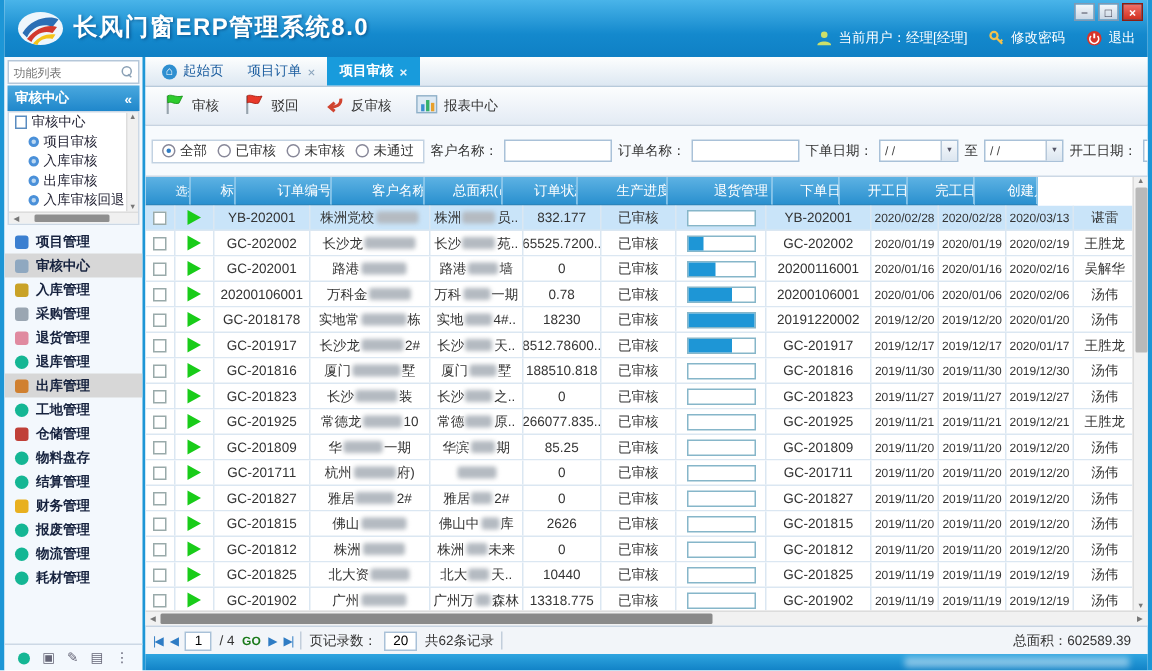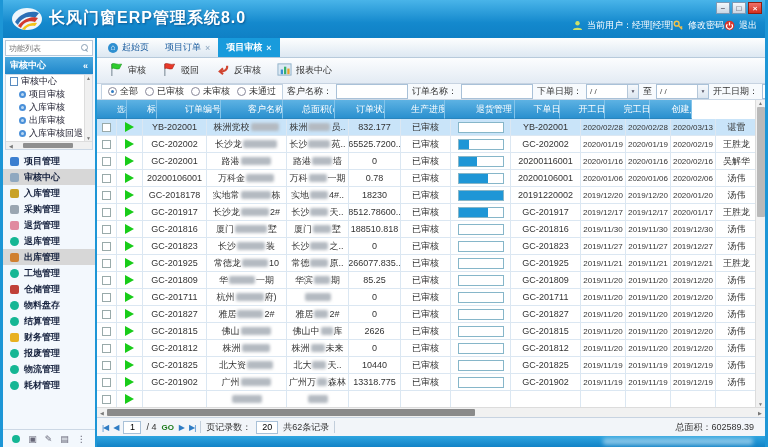--- a/index.html
+++ b/index.html
@@ -11,21 +11,21 @@
 
   
   .titlebar { height:38px; background:linear-gradient(180deg,#49b4e9,#1489cd 60%,#0f80c5); position:relative; flex:none; }
   .logo { position:absolute; left:8px; top:6px; }
   .app-title { position:absolute; left:46px; top:8px; color:#fff; font-size:16px; font-weight:bold;
                letter-spacing:1px; text-shadow:1px 1px 2px rgba(0,50,100,.55); }
   .win-controls { position:absolute; top:2px; right:3px; display:flex; gap:2px; }
   .win-btn { width:14px; height:12px; font-size:8px; line-height:11px; text-align:center;
              background:linear-gradient(#f4f8fb,#c9d6e4); border:1px solid #7d9ab5; color:#334; cursor:pointer; }
   .win-btn.close { background:linear-gradient(#f0726a,#d22f1e); border-color:#8e1d10; color:#fff; font-weight:bold; }
-  .user-strip { position:absolute; right:8px; top:19px; display:flex; align-items:flex-end; 
+  .user-strip { position:absolute; right:8px; top:19px; display:flex; align-items:flex-end; gap:14px;
                 color:#fff; font-size:9px; }
   .user-strip .item { display:flex; align-items:center; gap:4px; cursor:pointer; }
 
   
   .bodywrap { flex:1; display:flex; min-height:0; }
 
   
   .sidebar { width:94px; flex:none; background:#f3f8fd; border-right:2px solid #1d96d6; display:flex; flex-direction:column; }
   .side-search { margin:2px 2px 1px 2px; height:16px; background:#fff; border:1px solid #b5c7d9; display:flex; align-items:center; }
   .side-search input { flex:1; min-width:0; border:none; outline:none; font-size:8px; padding:0 3px; color:#555; background:transparent; }
@@ -66,21 +66,21 @@
   .tab.active .x { color:#e6f4fd; }
   .home-ico { width:10px; height:10px; border-radius:50%; background:#2f8fd0; color:#fff; font-size:8px; line-height:10px;
               text-align:center; }
 
   
   .toolbar { height:26px; flex:none; background:linear-gradient(#fcfdfe,#e3ebf4); border-bottom:1px solid #c7d3e1;
              display:flex; align-items:center; gap:2px; padding:0 5px; }
   .tool-btn { display:flex; align-items:center; gap:4px; font-size:9px; color:#333; padding:2px 7px; cursor:pointer; border-radius:2px; }
 
   
-  .filterbar { height:16px; flex:none; background:#f7fafd; border-bottom:1px solid #ccd8e5; display:flex; align-items:center;
+  .filterbar { height:34px; flex:none; background:#f7fafd; border-bottom:1px solid #ccd8e5; display:flex; align-items:center;
                gap:4px; padding:0 4px; font-size:9px; color:#333; white-space:nowrap; overflow:hidden; }
   .radio-box { display:flex; align-items:center; gap:7px; border:1px solid #c2d2e2; background:#fff; height:16px; padding:0 6px; }
   .radio { display:flex; align-items:center; gap:3px; cursor:pointer; }
   .rdot { width:9px; height:9px; border:1px solid #889; border-radius:50%; background:#fff; position:relative; flex:none; }
   .rdot.on::after { content:""; position:absolute; left:2px; top:2px; width:3px; height:3px; border-radius:50%; background:#2f7cc4; }
   .tbox { border:1px solid #a9c1d8; background:#fff; height:15px; font-size:9px; padding:0 3px; color:#333; }
   .in-customer, .in-order { width:72px; }
   .datebox { display:flex; align-items:center; border:1px solid #a9c1d8; background:#fff; height:15px; }
   .datebox .dval { width:40px; font-size:8px; padding-left:3px; color:#444; }
   .datebox .dbtn { width:11px; height:100%; background:linear-gradient(#f6f9fc,#dce6f0); border-left:1px solid #b5c7d9;

